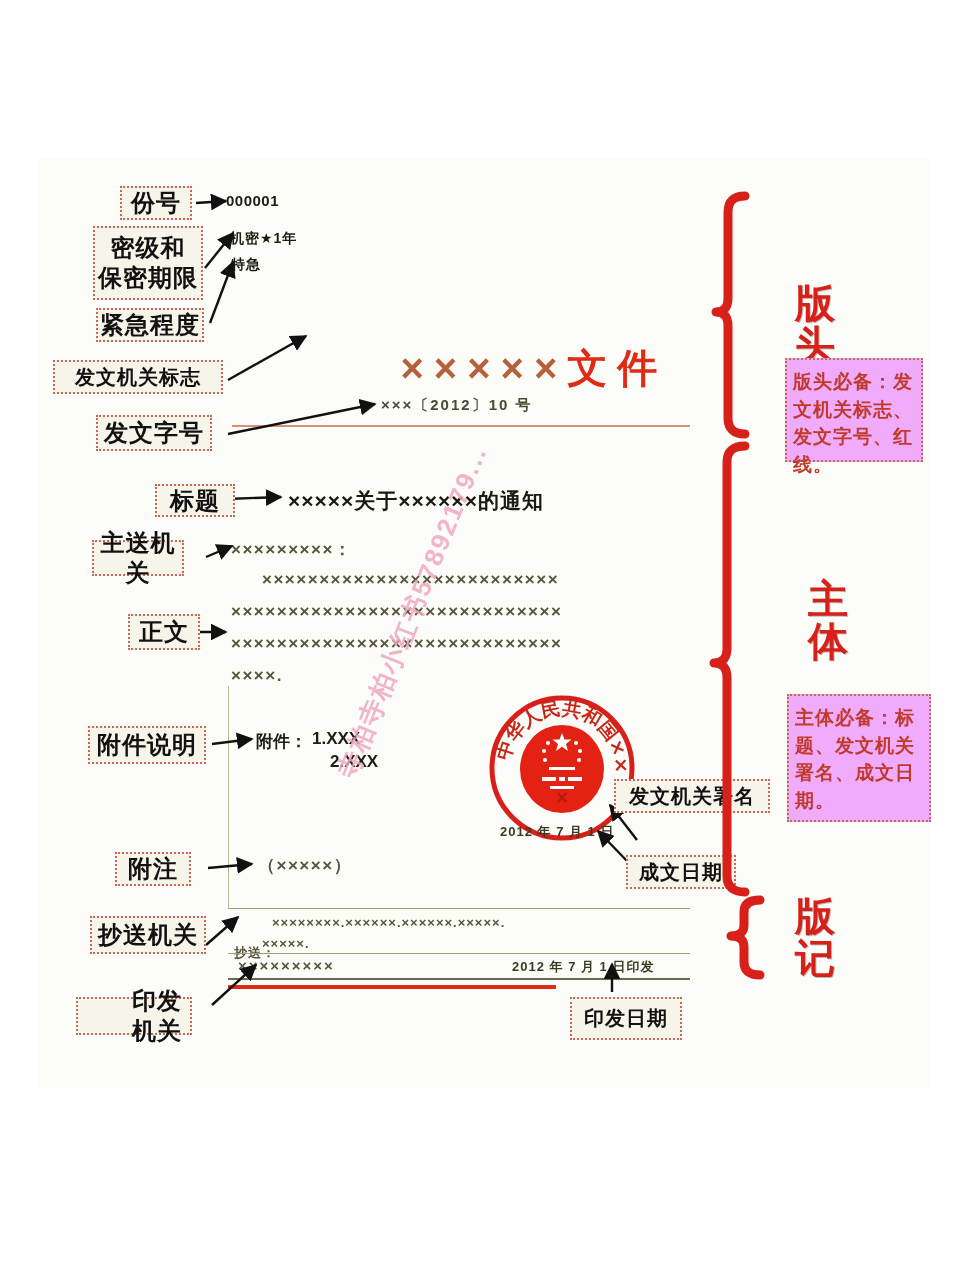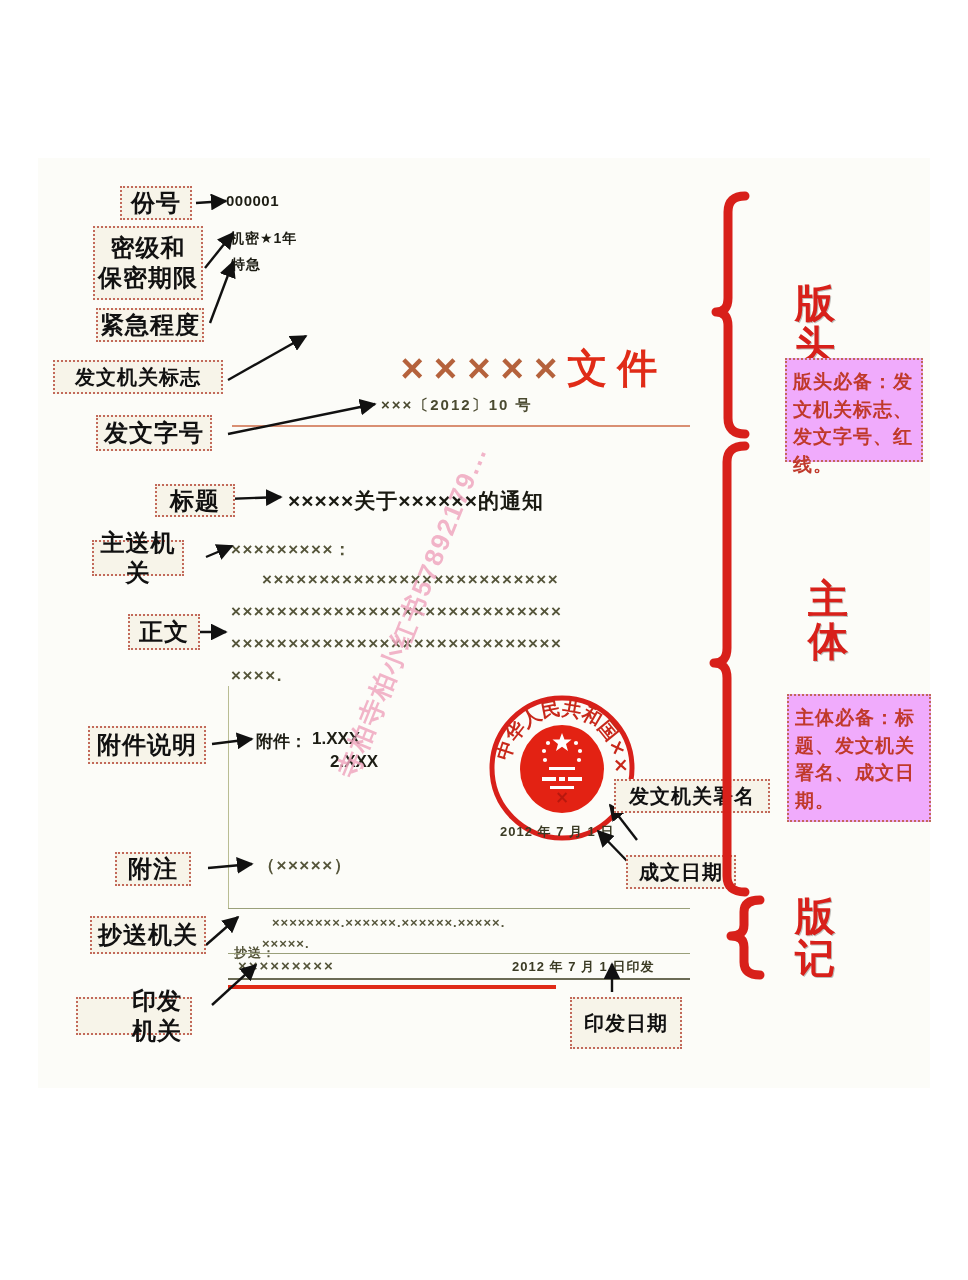--- a/index.html
+++ b/index.html
@@ -231,21 +231,21 @@
   <div class="lbl big" style="left:115px;top:852px;width:76px;height:34px;">附注</div>
 
   <div class="lbl big" style="left:90px;top:916px;width:116px;height:38px;">抄送机关</div>
 
   <div class="lbl big" style="left:76px;top:997px;width:116px;height:38px;padding-left:46px;">印发机关</div>
 
   <div class="lbl mid" style="left:614px;top:779px;width:156px;height:34px;">发文机关署名</div>
 
   <div class="lbl mid" style="left:626px;top:855px;width:110px;height:34px;">成文日期</div>
 
-  <div class="lbl mid" style="left:570px;top:997px;width:112px;height:52px;">印发日期</div>
+  <div class="lbl mid" style="left:570px;top:997px;width:112px;height:43px;">印发日期</div>
 
   <svg class="arrows">
     <g stroke="#d8201a" stroke-width="9" fill="none" stroke-linecap="round" stroke-linejoin="round">
 
       <path d="M 745,196 Q 728,196 728,212 L 728,298 Q 728,312 716,312 Q 728,312 728,326 L 728,418 Q 728,434 745,434"></path>
 
       <path d="M 745,446 Q 727,446 727,462 L 727,648 Q 727,663 714,663 Q 727,663 727,678 L 727,876 Q 727,892 745,892"></path>
 
       <path d="M 760,900 Q 744,900 744,912 L 744,925 Q 744,936 731,936 Q 744,936 744,947 L 744,962 Q 744,975 760,975"></path>
     </g>

